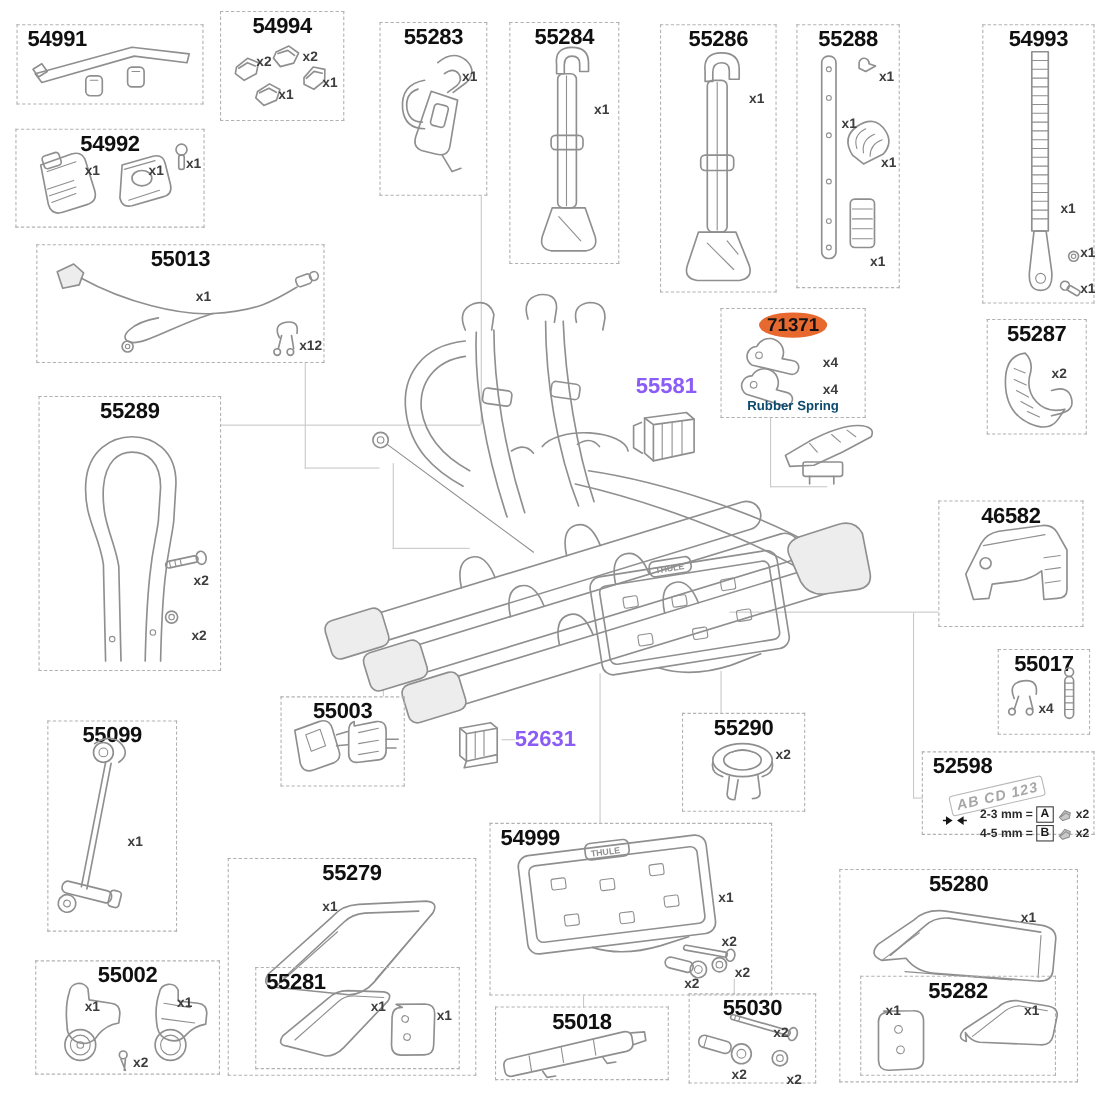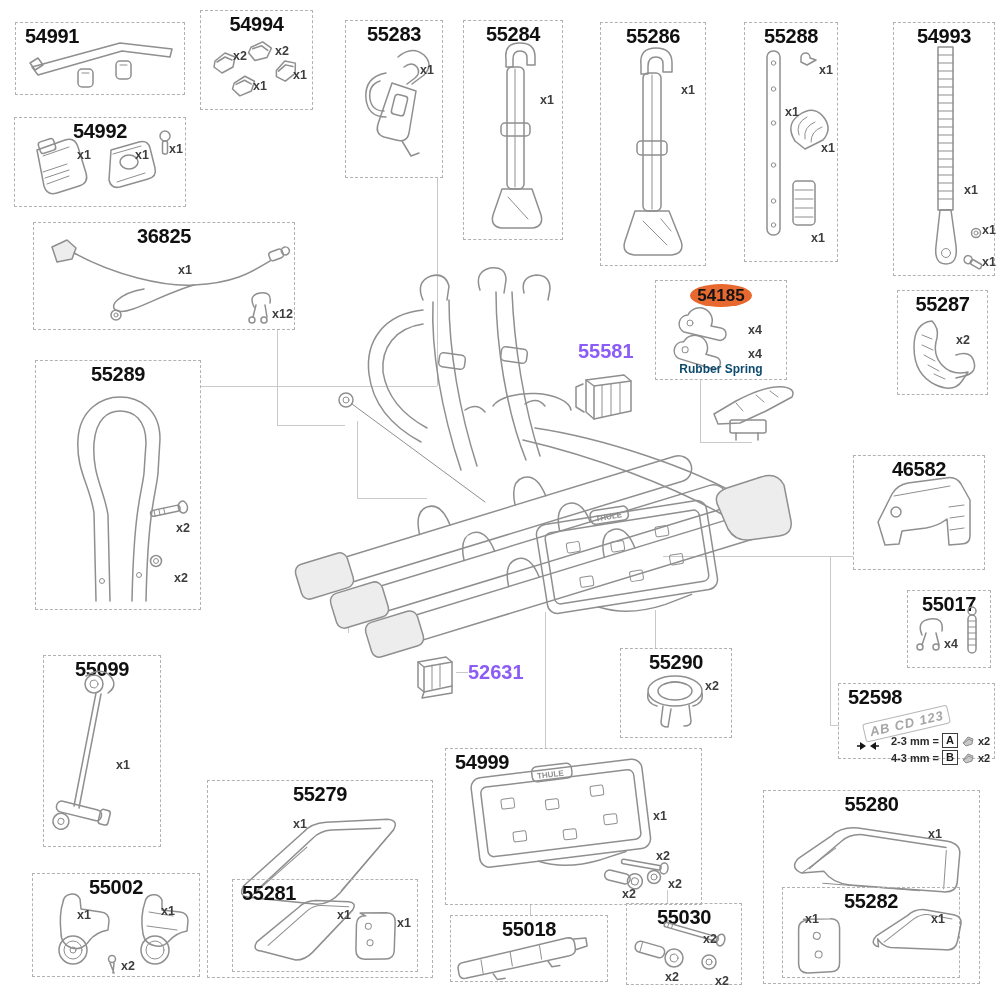--- a/index.html
+++ b/index.html
@@ -189,21 +189,21 @@
       <path class="sk" d="M40,42 q-2,-17 15,-17 q16,0 16,15 v9 h-9 v-8 q0,-7 -7,-7 q-8,0 -8,9 v8 h-7 z"></path>
       <rect class="sk" x="42" y="50" width="18" height="138" rx="5"></rect>
       <line class="sk skl" x1="51" y1="52" x2="51" y2="186"></line>
       <rect class="sk" x="36" y="118" width="30" height="14" rx="4"></rect>
       <path class="sk" d="M34,188 h34 l12,30 q4,12 -9,14 h-38 q-13,-2 -9,-14 z"></path>
       <path class="sk skl" d="M42,198 l24,24 M60,196 l10,12"></path>
     </svg>
     <span class="qty" style="left:80px;top:60px">x1</span>
   </div>
 
-  <div class="box" style="left:744px;top:22px;width:94px;height:240px">
+  <div class="box" style="left:724px;top:22px;width:94px;height:240px">
     <div class="lbl">55288</div>
     <svg class="sketch" width="94" height="240" viewBox="0 0 94 240">
       <rect class="sk" x="22" y="28" width="13" height="184" rx="6"></rect>
       <circle class="sk skl" cx="28.5" cy="40" r="2.2"></circle>
         <circle class="sk skl" cx="28.5" cy="66" r="2.2"></circle>
       <circle class="sk skl" cx="28.5" cy="100" r="2.2"></circle>
         <circle class="sk skl" cx="28.5" cy="142" r="2.2"></circle>
       <circle class="sk skl" cx="28.5" cy="178" r="2.2"></circle>
         <circle class="sk skl" cx="28.5" cy="202" r="2.2"></circle>
       <path class="sk" d="M56,34 a4.5,4.5 0 1 1 9,1 l6,2 l-9,5 l-6,-3 z"></path>
@@ -258,21 +258,21 @@
         <circle class="sk" r="5" cx="4" cy="4"></circle>
           <rect class="sk" x="1.5" y="9" width="5" height="13" rx="2"></rect>
       </g>
     </svg>
     <span class="qty" style="left:62px;top:30px">x1</span>
     <span class="qty" style="left:120px;top:30px">x1</span>
     <span class="qty" style="left:154px;top:24px">x1</span>
   </div>
 
   <div class="box" style="left:33px;top:222px;width:262px;height:108px">
-    <div class="lbl">36825</div>
+    <div class="lbl">55013</div>
     <svg class="sketch" width="262" height="108" viewBox="0 0 262 108">
       <path class="skf" d="M18,24 l15,-7 l9,8 l-4,11 l-15,3 z"></path>
       <path class="sk" d="M40,30 C80,52 130,64 160,62 C200,60 216,50 236,38"></path>
       <path class="sk" d="M160,62 C130,70 96,92 84,88 C72,84 86,70 110,66"></path>
       <g transform="translate(234,30) rotate(-20)">
         <rect class="sk" width="14" height="9" rx="3"></rect>
           <circle class="sk" cx="17" cy="4" r="4"></circle>
       </g>
       <circle class="sk" cx="82" cy="92" r="5"></circle>
         <circle class="sk skl" cx="82" cy="92" r="2"></circle>
@@ -300,21 +300,21 @@
       </g>
       <circle class="sk" cx="120" cy="200" r="5.5"></circle>
         <circle class="sk skl" cx="120" cy="200" r="2.5"></circle>
     </svg>
     <span class="qty" style="left:140px;top:160px">x2</span>
     <span class="qty" style="left:138px;top:210px">x2</span>
   </div>
 
   <div class="box" style="left:655px;top:280px;width:132px;height:100px">
     <div class="hl">
-      <span>54185</span>
+      <span>71371</span>
     </div>
     <svg class="sketch" width="132" height="100" viewBox="0 0 132 100">
       <g transform="translate(22,30)">
         <path class="sk" d="M10,4 a9,9 0 0 0 -4,17 l34,8 a6,6 0 0 0 8,-5 a6,6 0 0 0 -5,-7 l-10,-2 a9,9 0 0 0 -23,-11 z"></path>
         <circle class="sk skl" cx="12" cy="12" r="3"></circle>
       </g>
       <g transform="translate(18,56) rotate(4)">
         <path class="sk" d="M10,4 a9,9 0 0 0 -4,17 l34,8 a6,6 0 0 0 8,-5 a6,6 0 0 0 -5,-7 l-10,-2 a9,9 0 0 0 -23,-11 z"></path>
         <circle class="sk skl" cx="12" cy="12" r="3"></circle>
       </g>
@@ -371,21 +371,21 @@
     </svg>
     <div class="mmrow" style="left:52px;top:49px">
       <span>2-3 mm =</span>
       <span class="letterbox">A</span>
       <svg width="14" height="12" viewBox="0 0 14 12">
           <path d="M2,8 L7,2 L12,4 L11,9 L5,11 Z M3,8 L8,4 L11,6" fill="#c9c9c9" stroke="#8f8f8f" stroke-width="1"></path>
         </svg>
       <span>x2</span>
     </div>
     <div class="mmrow" style="left:52px;top:66px">
-      <span>4-3 mm =</span>
+      <span>4-5 mm =</span>
       <span class="letterbox">B</span>
       <svg width="14" height="12" viewBox="0 0 14 12">
           <path d="M2,8 L7,2 L12,4 L11,9 L5,11 Z M3,8 L8,4 L11,6" fill="#c9c9c9" stroke="#8f8f8f" stroke-width="1"></path>
         </svg>
       <span>x2</span>
     </div>
   </div>
 
   <div class="box" style="left:43px;top:655px;width:118px;height:192px">
     <div class="lbl">55099</div>
@@ -397,20 +397,31 @@
       <g transform="translate(14,144) rotate(14)">
         <rect class="sk" width="46" height="11" rx="5"></rect>
         <circle class="sk" cx="8" cy="20" r="8"></circle>
           <circle class="sk skl" cx="8" cy="20" r="3"></circle>
         <rect class="sk" x="44" y="-2" width="10" height="15" rx="3"></rect>
       </g>
     </svg>
     <span class="qty" style="left:72px;top:102px">x1</span>
   </div>
 
+  <div class="box" style="left:255px;top:633px;width:113px;height:82px">
+    <div class="lbl">55003</div>
+    <svg class="sketch" width="113" height="82" viewBox="0 0 113 82">
+      <path class="sk" d="M12,30 L34,22 q9,-3 12,6 l6,20 q3,9 -6,12 l-17,6 q-9,3 -12,-6 z"></path>
+      <path class="sk skl" d="M22,34 l13,-5 l5,15 l-13,5 z"></path>
+      <path class="sk" d="M50,34 l10,-3 M50,44 l10,-1"></path>
+      <path class="sk" d="M66,26 L86,22 q9,-1 9,8 v18 q0,9 -9,9 l-16,2 q-9,1 -9,-8 v-20 q0,-8 5,-9 z"></path>
+      <path class="sk skl" d="M70,32 l18,-4 M70,42 l18,-3 M70,52 l18,-3"></path>
+      <path class="sk" d="M95,38 h11 M95,46 h9"></path>
+    </svg>
+  </div>
 
   <div class="box" style="left:620px;top:648px;width:112px;height:90px">
     <div class="lbl">55290</div>
     <svg class="sketch" width="112" height="90" viewBox="0 0 112 90">
       <ellipse class="sk" cx="54" cy="42" rx="27" ry="15"></ellipse>
       <ellipse class="sk" cx="54" cy="42" rx="17" ry="9"></ellipse>
       <path class="sk" d="M27,44 q-2,10 9,13 M81,44 q2,10 -9,13"></path>
       <path class="sk" d="M42,57 l-2,16 q0,5 7,5 l3,-18 M68,56 l2,16 q0,5 -7,5"></path>
       <path class="sk skl" d="M44,35 q10,-5 20,0"></path>
     </svg>

